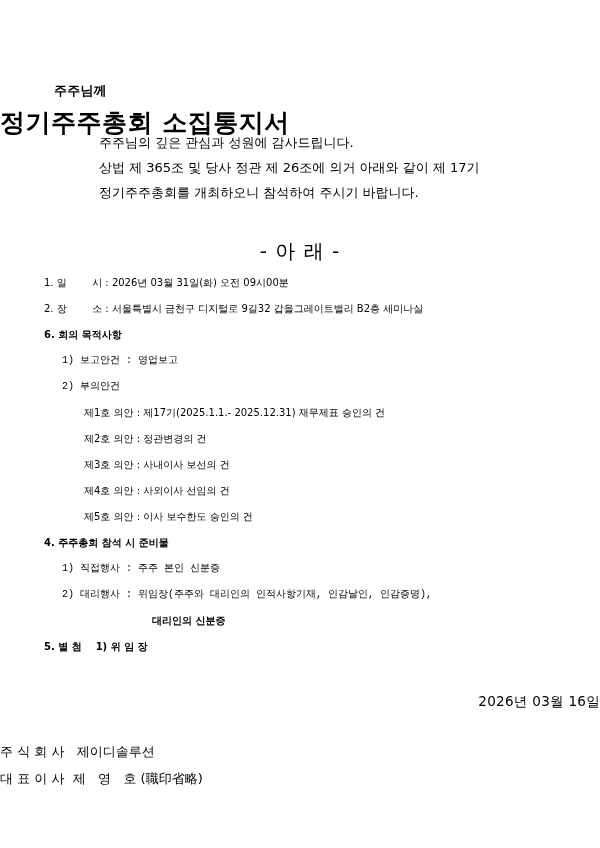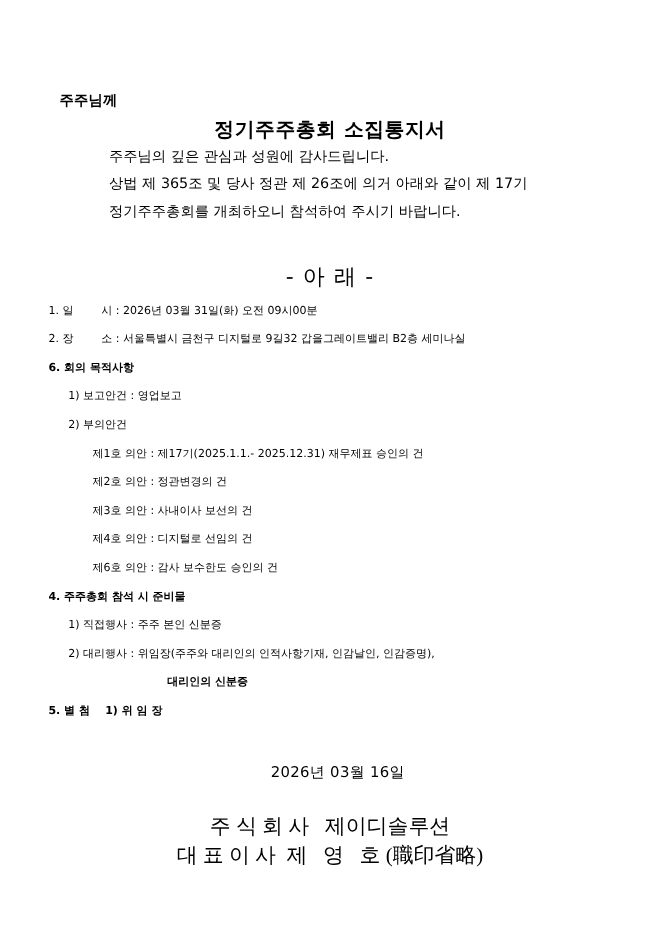--- a/index.html
+++ b/index.html
@@ -30,22 +30,22 @@
     font-size: 13px;
     font-weight: bold;
     letter-spacing: 0.2px;
   }
 
   .doc-title {
     position: absolute;
     left: 0;
     right: 0;
     top: 106px;
-    text-align: center;
-    font-size: 18px;
+    text-align: left;
+    font-size: 25px;
     font-weight: bold;
     letter-spacing: 0.5px;
   }
 
   .intro {
     position: absolute;
     left: 99px;
     top: 130px;
     font-size: 13px;
     line-height: 25px;
@@ -66,44 +66,42 @@
     position: absolute;
     left: 44px;
     top: 270px;
     width: 520px;
     font-size: 10px;
     line-height: 26px;
   }
   .line {
     white-space: pre;
   }
-  .indent1 { padding-left: 18px; }
+  .indent1 { padding-left: 18px; font-family: Liberation Mono, monospace; }
   .indent2 { padding-left: 40px; }
   .indent3 { padding-left: 108px; font-weight: bold; }
   .bold { font-weight: bold; }
 
   .date-line {
     position: absolute;
     left: 14px;
     right: 0;
     top: 693px;
-    text-align: center;
+    text-align: right;
     font-size: 13.5px;
     letter-spacing: 0.3px;
   }
 
   .signature {
     position: absolute;
     left: 0;
     right: 0;
     top: 738px;
-    text-align: center;
-    font-size: 19px;
+    font-size: 13px;
     line-height: 27px;
-    font-family: Liberation Serif, serif;
   }
   .sig-line { white-space: pre; }
 </style>
 </head>
 <body>
 
 <div class="page">
 
   <div class="addressee">주주님께</div>
 
@@ -117,22 +115,22 @@
 
   <div class="body-block">
     <div class="line">1. 일        시 : 2026년 03월 31일(화) 오전 09시00분</div>
     <div class="line">2. 장        소 : 서울특별시 금천구 디지털로 9길32 갑을그레이트밸리 B2층 세미나실</div>
     <div class="line bold">6. 회의 목적사항</div>
     <div class="line indent1">1) 보고안건 : 영업보고</div>
     <div class="line indent1">2) 부의안건</div>
     <div class="line indent2">제1호 의안 : 제17기(2025.1.1.- 2025.12.31) 재무제표 승인의 건</div>
     <div class="line indent2">제2호 의안 : 정관변경의 건</div>
     <div class="line indent2">제3호 의안 : 사내이사 보선의 건</div>
-    <div class="line indent2">제4호 의안 : 디지털로 선임의 건</div>
-    <div class="line indent2">제6호 의안 : 감사 보수한도 승인의 건</div>
+    <div class="line indent2">제4호 의안 : 사외이사 선임의 건</div>
+    <div class="line indent2">제5호 의안 : 이사 보수한도 승인의 건</div>
     <div class="line bold">4. 주주총회 참석 시 준비물</div>
     <div class="line indent1">1) 직접행사 : 주주 본인 신분증</div>
     <div class="line indent1">2) 대리행사 : 위임장(주주와 대리인의 인적사항기재, 인감날인, 인감증명),</div>
     <div class="line indent3">대리인의 신분증</div>
     <div class="line bold">5. 별 첨    1) 위 임 장</div>
   </div>
 
   <div class="date-line">2026년  03월  16일</div>
 
   <div class="signature">

